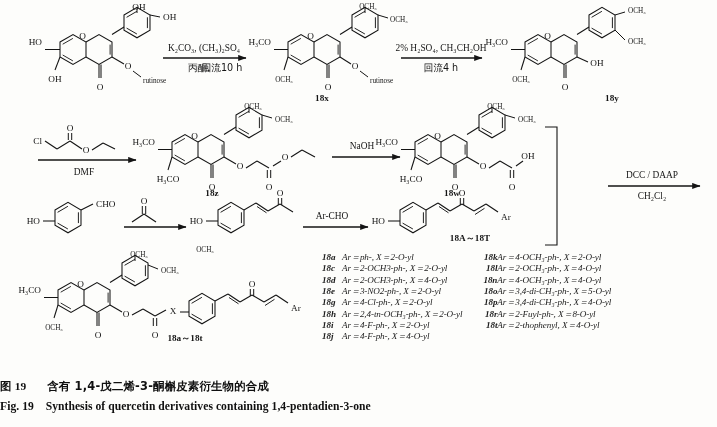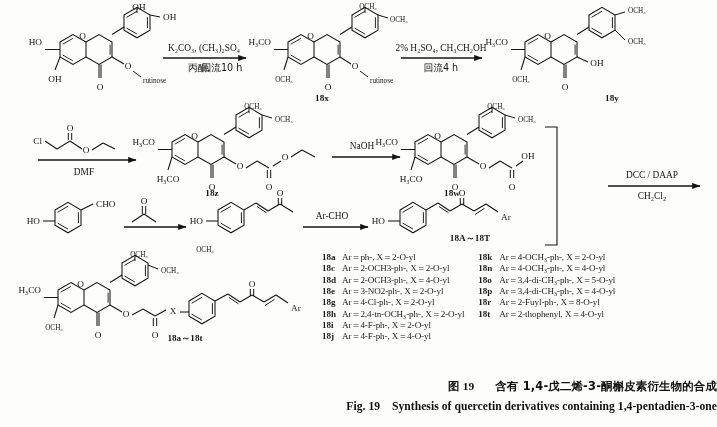--- a/index.html
+++ b/index.html
@@ -20,32 +20,32 @@
   .cond{font-size:9.4px;}
   .cn{font-family:"DejaVu Sans", sans-serif;font-size:9.6px;}
 
   
   .list-wrap{
     position:absolute;left:322px;top:252px;
     width:392px;height:122px;
     display:flex;gap:14px;
     font-family:"Liberation Serif", serif;
   }
-  .list-col{display:flex;flex-direction:column;}
+  .list-col{display:flex;flex-direction:column;font-style:italic;}
   .list-row{
     font-size:9.1px;line-height:11.35px;
     white-space:nowrap;letter-spacing:-0.1px;
   }
   .list-row .code{font-weight:bold;display:inline-block;min-width:20px;}
   .list-row .desc{}
-  .list-col.right .list-row .code{min-width:21px;}
+  .list-col.right .list-row .code{min-width:21px;text-align:right;}
 
   
   .caption{
-    position:absolute;left:0;right:0;text-align:right;
+    position:absolute;left:0;right:0;text-align:left;
   }
   .cap-cn{
     top:379px;font-family:"DejaVu Sans", sans-serif;
     font-size:11.4px;font-weight:bold;color:#101010;
     letter-spacing:0.2px;
   }
   .cap-cn .fignum{font-family:"Liberation Serif", serif;}
   .cap-en{
     top:400px;font-family:"Liberation Serif", serif;
     font-size:11.6px;font-weight:bold;color:#101010;
@@ -371,20 +371,21 @@
     <div class="list-row"><span class="code">18c</span><span class="desc">Ar＝2-OCH3-ph-, X＝2-O-yl</span></div>
     <div class="list-row"><span class="code">18d</span><span class="desc">Ar＝2-OCH3-ph-, X＝4-O-yl</span></div>
     <div class="list-row"><span class="code">18e</span><span class="desc">Ar＝3-NO2-ph-, X＝2-O-yl</span></div>
     <div class="list-row"><span class="code">18g</span><span class="desc">Ar＝4-Cl-ph-, X＝2-O-yl</span></div>
     <div class="list-row"><span class="code">18h</span><span class="desc">Ar＝2,4-tn-OCH₃-ph-, X＝2-O-yl</span></div>
     <div class="list-row"><span class="code">18i</span><span class="desc">Ar＝4-F-ph-, X＝2-O-yl</span></div>
     <div class="list-row"><span class="code">18j</span><span class="desc">Ar＝4-F-ph-, X＝4-O-yl</span></div>
   </div>
   <div class="list-col right">
     <div class="list-row"><span class="code">18k</span><span class="desc">Ar＝4-OCH₃-ph-, X＝2-O-yl</span></div>
+    <div class="list-row"><span class="code">18l</span><span class="desc">Ar＝2-OCH₃-ph-, X＝4-O-yl</span></div>
     <div class="list-row"><span class="code">18n</span><span class="desc">Ar＝4-OCH₃-ph-, X＝4-O-yl</span></div>
     <div class="list-row"><span class="code">18o</span><span class="desc">Ar＝3,4-di-CH₃-ph-, X＝5-O-yl</span></div>
     <div class="list-row"><span class="code">18p</span><span class="desc">Ar＝3,4-di-CH₃-ph-, X＝4-O-yl</span></div>
     <div class="list-row"><span class="code">18r</span><span class="desc">Ar＝2-Fuyl-ph-, X＝8-O-yl</span></div>
     <div class="list-row"><span class="code">18t</span><span class="desc">Ar＝2-thophenyl, X＝4-O-yl</span></div>
   </div>
 </div>
 
 <div class="caption cap-cn" style="position:absolute;top:379px;">
   <span class="fignum">图 19</span>

